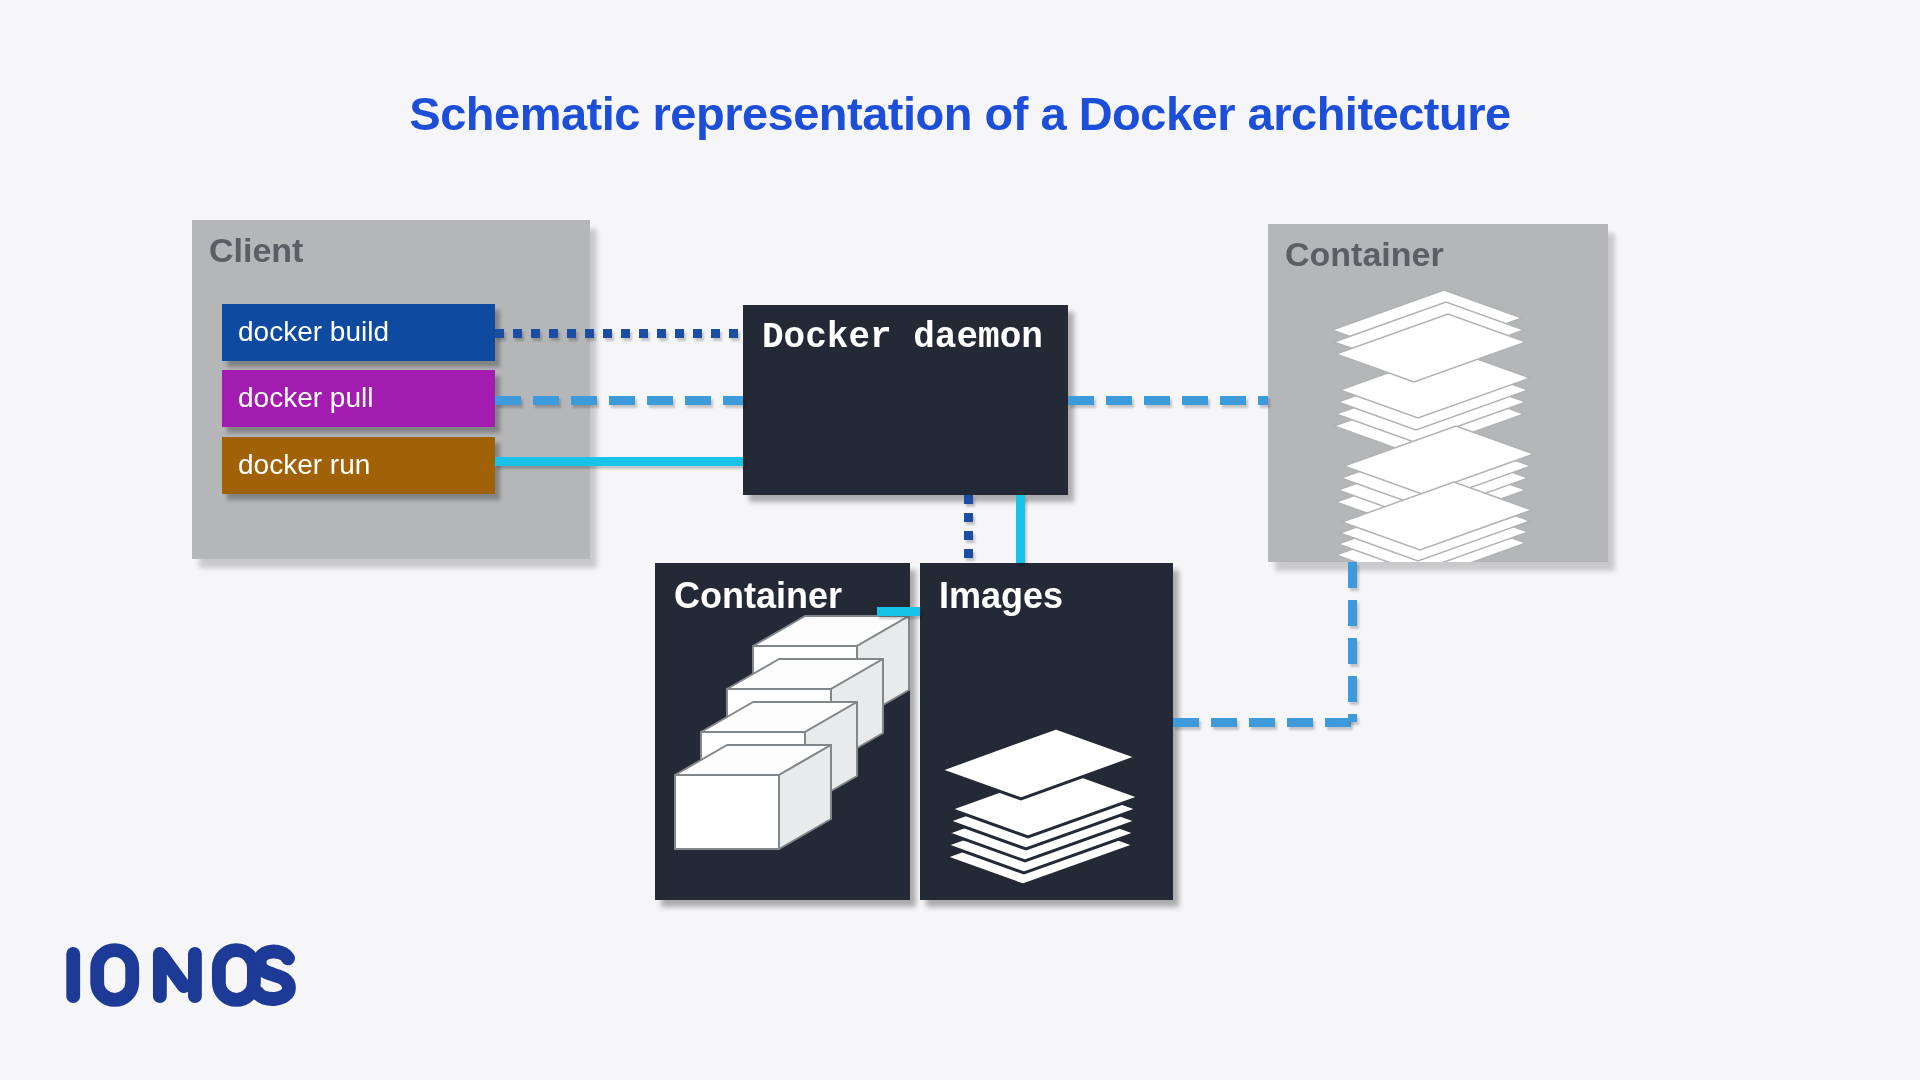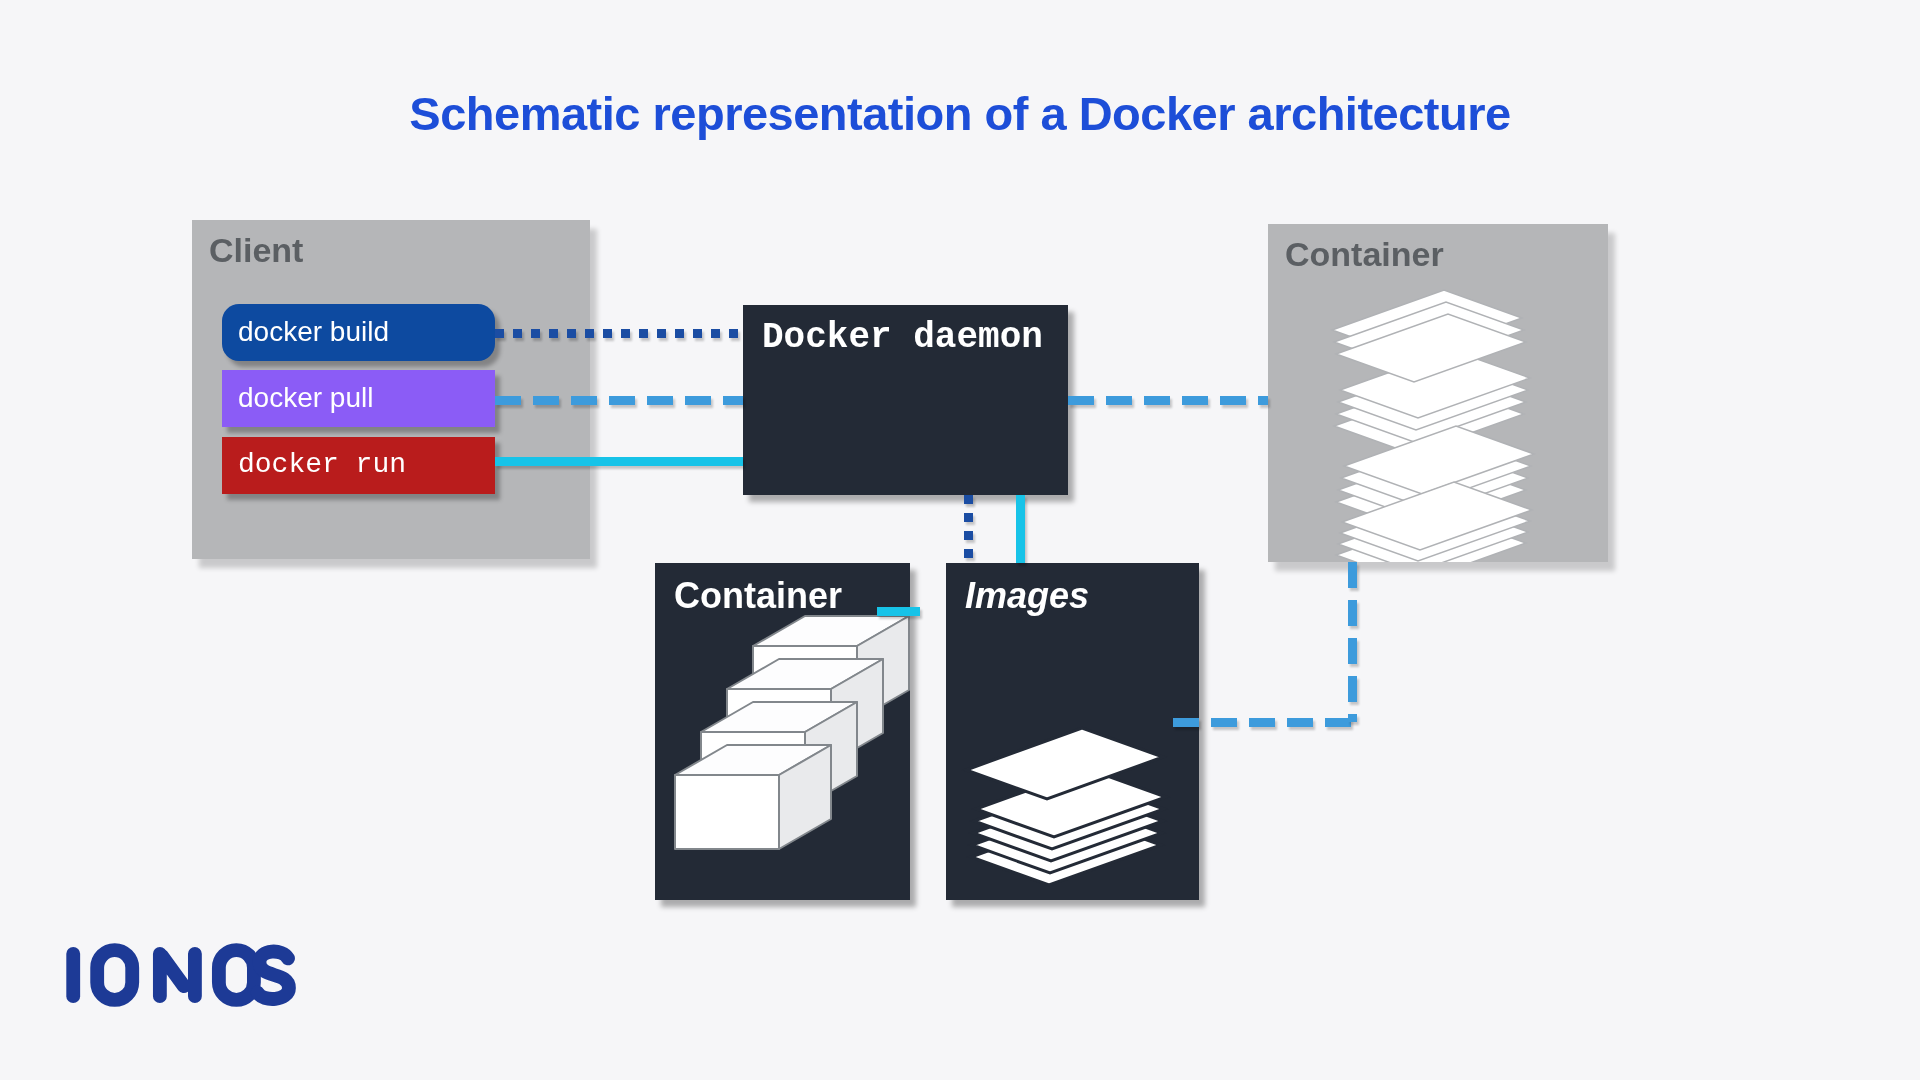--- a/index.html
+++ b/index.html
@@ -20,34 +20,34 @@
     font-size:34px;font-weight:bold;color:#5b5f63;
   }
   #client-panel{left:192px;top:220px;width:398px;height:339px;}
   #host-panel{left:557px;top:227px;width:683px;height:734px;}
   #registry-panel{left:1268px;top:224px;width:340px;height:338px;}
   .cmd{
     position:absolute;left:30px;width:273px;height:57px;
     color:#ffffff;font-size:28px;line-height:56px;padding-left:16px;
     box-sizing:border-box;box-shadow:5px 6px 4px rgba(0,0,0,0.28);
   }
-  #cmd-build{top:84px;background:#0d4aa0;border-radius:17px;}
-  #cmd-pull{top:150px;background:#8b5cf6;}
-  #cmd-run{top:217px;background:#b91c1c;font-family:Liberation Mono, monospace;}
+  #cmd-build{top:84px;background:#0d4aa0;}
+  #cmd-pull{top:150px;background:#a21caf;}
+  #cmd-run{top:217px;background:#a16207;}
   .node{
     position:absolute;background:#232a36;
     box-shadow:6px 7px 5px rgba(0,0,0,0.30);
   }
   .node-label{
     position:absolute;left:19px;top:12px;
     font-size:36px;font-weight:bold;color:#ffffff;
   }
   #daemon-node{left:743px;top:305px;width:325px;height:190px;font-family:Liberation Mono, monospace;}
   #container-node{left:655px;top:563px;width:255px;height:337px;}
-  #images-node{left:946px;top:563px;width:253px;height:337px;font-style:italic;}
+  #images-node{left:920px;top:563px;width:253px;height:337px;}
   .node-art{position:absolute;left:0;top:50px;}
   .conn{position:absolute;filter:drop-shadow(2px 3px 1px rgba(0,0,0,0.20));}
   .dot-h{height:9px;background:repeating-linear-gradient(90deg,#1b4da3 0 9px,transparent 9px 18px);}
   .dot-v{width:9px;background:repeating-linear-gradient(180deg,#1b4da3 0 9px,transparent 9px 18px);}
   .dash-h{height:9px;background:repeating-linear-gradient(90deg,#3d9bdc 0 26px,transparent 26px 38px);}
   .dash-v{width:9px;background:repeating-linear-gradient(180deg,#3d9bdc 0 26px,transparent 26px 38px);}
   .solid-h{height:9px;background:#17c3e8;}
   .solid-v{width:9px;background:#17c3e8;}
   #conn-build{left:495px;top:329px;width:248px;}
   #conn-pull-left{left:495px;top:396px;width:248px;}

